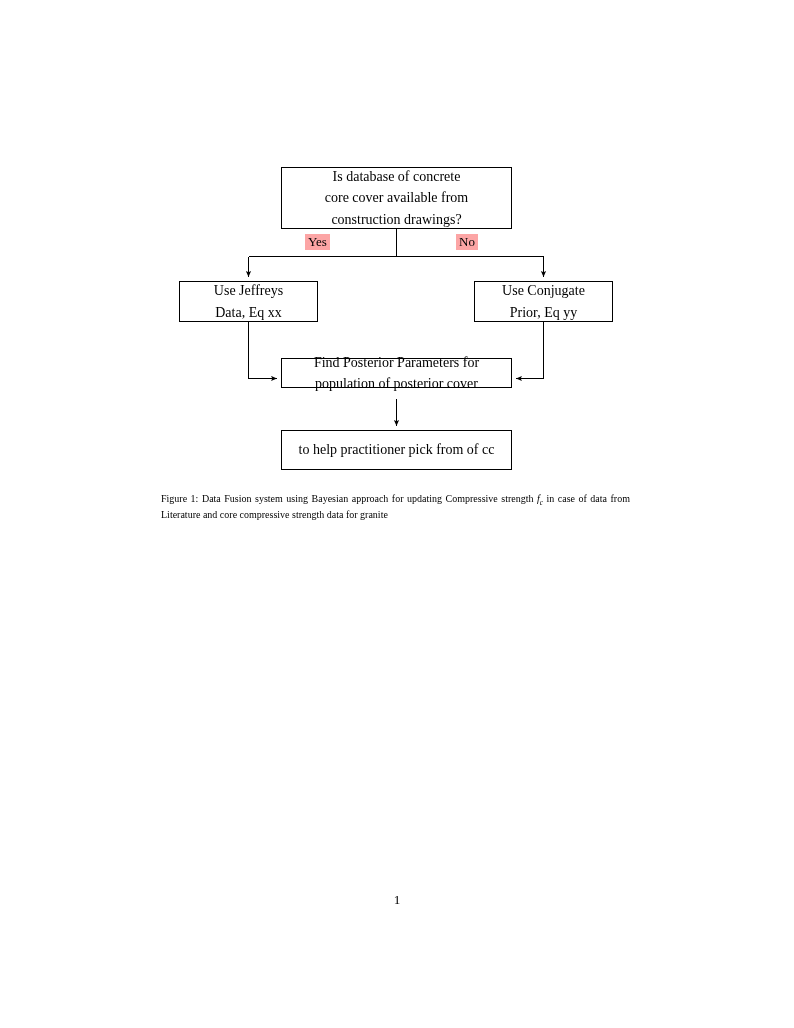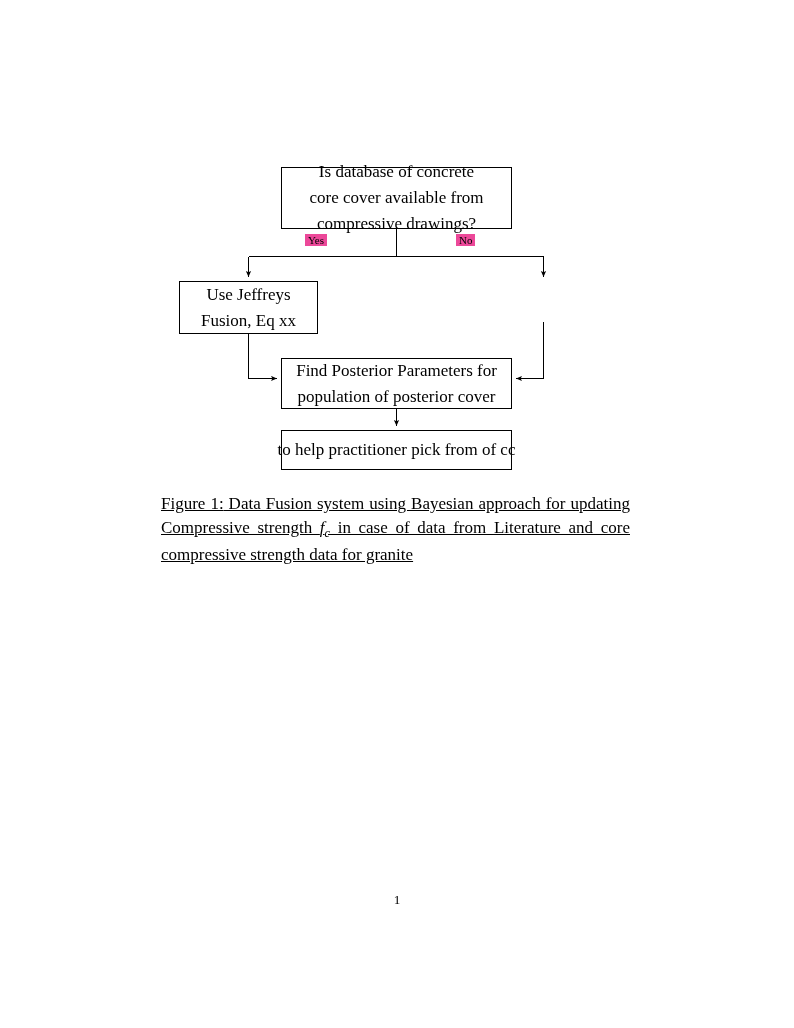--- a/index.html
+++ b/index.html
@@ -37,67 +37,67 @@
   .fc-box {
     position: absolute;
     box-sizing: border-box;
     border: 1px solid #000000;
     background: #ffffff;
     display: flex;
     flex-direction: column;
     align-items: center;
     justify-content: center;
     font-family: "Liberation Serif", "DejaVu Serif", serif;
-    font-size: 17px;
+    font-size: 14px;
     line-height: 1.52;
     color: #000000;
     text-align: center;
     white-space: nowrap;
     z-index: 3;
   }
   .fc-box .ln { display: block; }
 
   
   #box-decision {
     left: 281px;
     top: 167px;
     width: 231px;
     height: 62px;
   }
 
   
   .branch-label {
     position: absolute;
     font-family: "Liberation Serif", "DejaVu Serif", serif;
-    font-size: 11px;
+    font-size: 13px;
     color: #000000;
     z-index: 3;
-    background: #ec4899;
+    background: #fca5a5;
     padding: 0 3px;
   }
   #label-yes { left: 305px; top: 234px; }
   #label-no  { left: 456px; top: 234px; }
 
   #box-jeffreys {
     left: 179px;
     top: 281px;
     width: 139px;
-    height: 53px;
+    height: 41px;
   }
   #box-conjugate {
     left: 474px;
     top: 281px;
     width: 139px;
     height: 41px;
   }
   #box-posterior {
     left: 281px;
     top: 358px;
     width: 231px;
-    height: 51px;
+    height: 30px;
   }
   #box-plot {
     left: 281px;
     top: 430px;
     width: 231px;
     height: 40px;
   }
 
   #fc-lines {
     position: absolute;
@@ -107,26 +107,25 @@
     z-index: 1;
   }
 
   
   #caption {
     position: absolute;
     left: 161px;
     top: 492px;
     width: 469px;
     font-family: "Liberation Serif", "DejaVu Serif", serif;
-    font-size: 17px;
+    font-size: 10px;
     line-height: 1.42;
     text-align: justify;
     text-justify: inter-word;
     color: #000000;
-    text-decoration: underline;
   }
   #caption .mathvar {
     font-style: italic;
     font-family: "Liberation Serif", "DejaVu Serif", serif;
   }
   #caption .mathvar sub {
     font-size: 0.72em;
     font-style: italic;
   }
 
@@ -169,31 +168,35 @@
 
         <path d="M543.5,322 L543.5,378.5 L516,378.5" marker-end="url(#arrowhead)"></path>
 
         <path d="M396.5,399 L396.5,426" marker-end="url(#arrowhead)"></path>
       </g>
     </svg>
 
     <div class="fc-box" id="box-decision">
       <span class="ln">Is database of concrete</span>
       <span class="ln">core cover available from</span>
-      <span class="ln">compressive drawings?</span>
+      <span class="ln">construction drawings?</span>
     </div>
 
     <div class="branch-label" id="label-yes">Yes</div>
     <div class="branch-label" id="label-no">No</div>
 
     <div class="fc-box" id="box-jeffreys">
       <span class="ln">Use Jeffreys</span>
-      <span class="ln">Fusion, Eq xx</span>
-    </div>
-
+      <span class="ln">Data, Eq xx</span>
+    </div>
+
+    <div class="fc-box" id="box-conjugate">
+      <span class="ln">Use Conjugate</span>
+      <span class="ln">Prior, Eq yy</span>
+    </div>
 
     <div class="fc-box" id="box-posterior">
       <span class="ln">Find Posterior Parameters for</span>
       <span class="ln">population of posterior cover</span>
     </div>
 
     <div class="fc-box" id="box-plot">
       <span class="ln">to help practitioner pick from of cc</span>
     </div>
 

